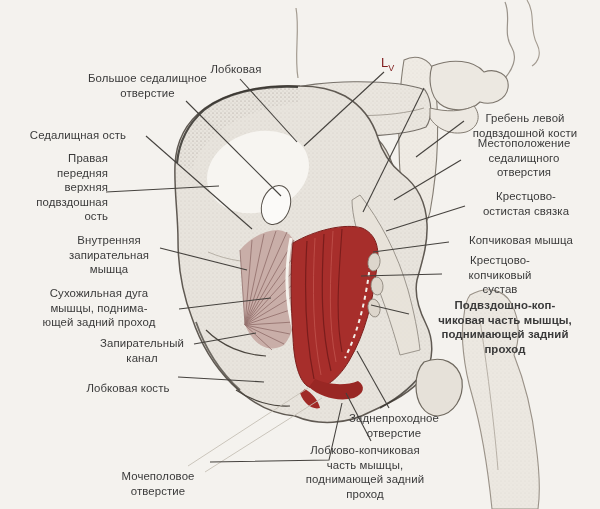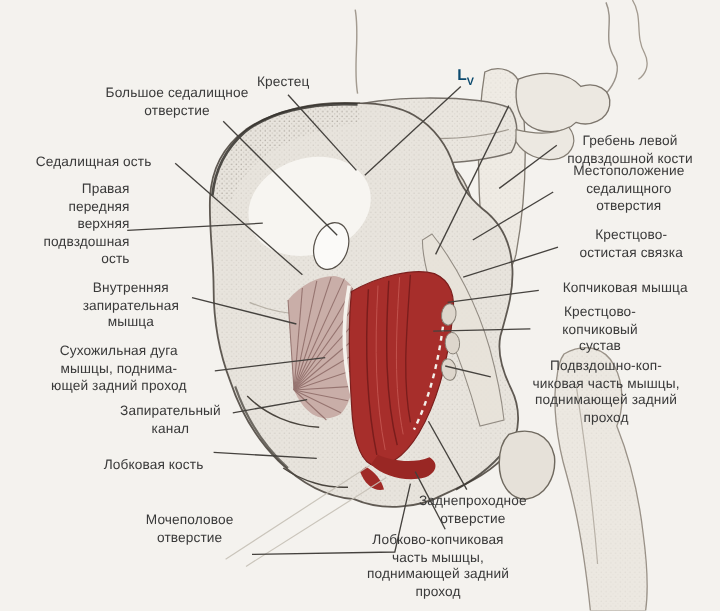--- a/index.html
+++ b/index.html
@@ -10,21 +10,21 @@
   }
   .stage svg{position:absolute;left:0;top:0;}
   .lbl{
     position:absolute;
     font-size:11.4px;line-height:14.6px;
     color:#3a3a3a;text-align:center;white-space:pre-line;
     letter-spacing:.1px;
   }
   .lv{
     position:absolute;left:381px;top:55px;
-    font-size:13px;color:#0c4a6e;font-weight:700;
+    font-size:13px;color:#7f1d1d;font-weight:400;
   }
   .lv sub{font-size:9px;}
 </style>
 </head>
 <body>
 
 <div class="stage">
 
   <svg width="600" height="509" viewBox="0 0 600 509">
     <defs>
@@ -146,55 +146,55 @@
       <line x1="461" y1="160" x2="394" y2="200"></line>
       <line x1="465" y1="206" x2="386" y2="231"></line>
       <line x1="449" y1="242" x2="373" y2="252"></line>
       <line x1="442" y1="274" x2="361" y2="276"></line>
       <line x1="409" y1="314" x2="371" y2="305"></line>
       <line x1="389" y1="408" x2="357" y2="351"></line>
       <line x1="371" y1="441" x2="346" y2="393"></line>
     </g>
   </svg>
 
-  <div class="lbl" style="left:198px;top:62px;width:76px;">Крестец</div>
+  <div class="lbl" style="left:198px;top:62px;width:76px;">Лобковая</div>
   <div class="lbl" style="left:70px;top:71px;width:155px;">Большое седалищное
 отверстие</div>
   <div class="lbl" style="left:14px;top:128px;width:128px;">Седалищная ость</div>
   <div class="lbl" style="left:8px;top:151px;width:100px;text-align:right;">Правая
 передняя
 верхняя
 подвздошная
 ость</div>
   <div class="lbl" style="left:55px;top:233px;width:108px;">Внутренняя
 запирательная
 мышца</div>
   <div class="lbl" style="left:20px;top:286px;width:158px;text-align:center;">Сухожильная дуга
 мышцы, поднима-
 ющей задний проход</div>
   <div class="lbl" style="left:86px;top:336px;width:112px;">Запирательный
 канал</div>
   <div class="lbl" style="left:73px;top:369px;width:110px;margin-top:12px;">Лобковая кость</div>
-  <div class="lbl" style="left:108px;top:427px;width:100px;">Мочеполовое
+  <div class="lbl" style="left:108px;top:469px;width:100px;">Мочеполовое
 отверстие</div>
 
   <div class="lv"><span>L</span><sub>V</sub></div>
 
   <div class="lbl" style="left:456px;top:111px;width:138px;">Гребень левой
 подвздошной кости</div>
   <div class="lbl" style="left:458px;top:136px;width:132px;">Местоположение
 седалищного
 отверстия</div>
   <div class="lbl" style="left:462px;top:189px;width:128px;">Крестцово-
 остистая связка</div>
   <div class="lbl" style="left:450px;top:233px;width:142px;text-align:center;">Копчиковая мышца</div>
   <div class="lbl" style="left:443px;top:253px;width:114px;">Крестцово-
 копчиковый
 сустав</div>
-  <div class="lbl" style="left:415px;top:298px;width:180px;">Подвздошно-коп-
+  <div class="lbl" style="left:415px;top:298px;width:180px;font-weight:bold;">Подвздошно-коп-
 чиковая часть мышцы,
 поднимающей задний
 проход</div>
   <div class="lbl" style="left:330px;top:411px;width:128px;">Заднепроходное
 отверстие</div>
   <div class="lbl" style="left:280px;top:443px;width:170px;">Лобково-копчиковая
 часть мышцы,
 поднимающей задний
 проход</div>
 

